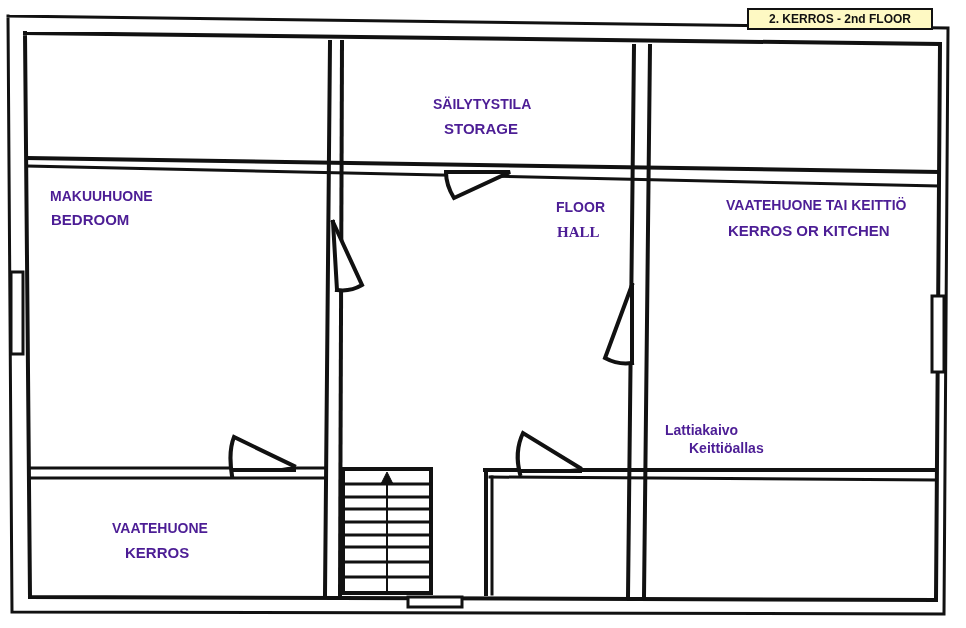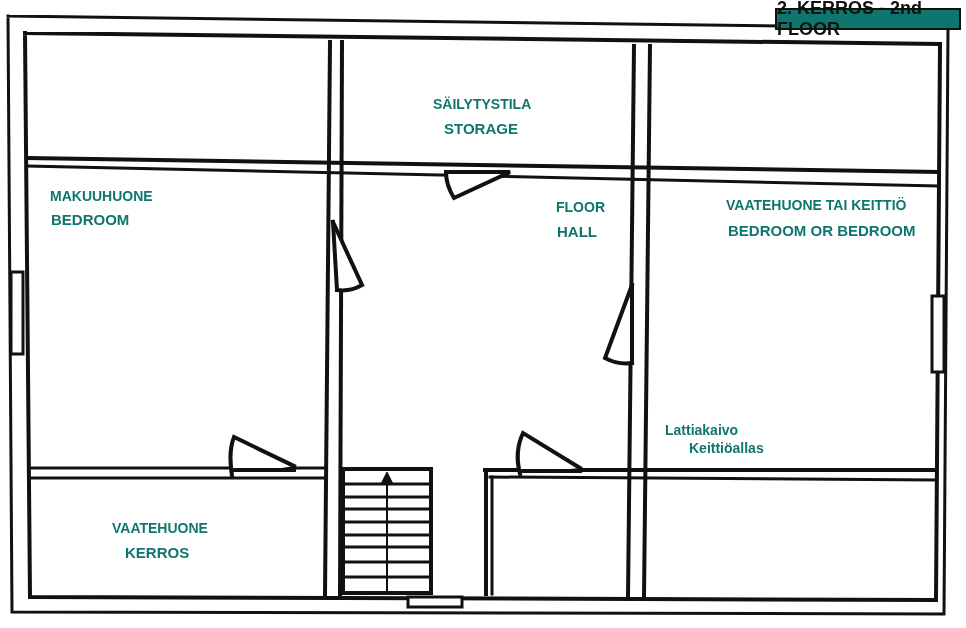--- a/index.html
+++ b/index.html
@@ -21,34 +21,33 @@
       width: 966px;
       height: 628px;
     }
     .title-box {
       position: absolute;
       left: 747px;
       top: 8px;
       width: 186px;
       height: 22px;
       border: 2px solid #111;
-      background: #0f766e;
+      background: #fef9c3;
       display: flex;
       align-items: center;
       justify-content: center;
       font-weight: bold;
-      font-size: 18px;
+      font-size: 12px;
       color: #111;
       box-sizing: border-box;
-      margin-left: 28px;
     }
     .lbl {
       position: absolute;
       font-weight: bold;
-      color: #0f766e;
+      color: #4c1d95;
       white-space: nowrap;
       font-size: 14px;
       line-height: 16px;
     }
     .lbl.sub {
       font-size: 15px;
     }
   </style>
 </head>
 <body>
@@ -114,22 +113,22 @@
 
 <div class="title-box">2. KERROS - 2nd FLOOR</div>
 
 <div class="lbl" style="left:50px; top:188px;">MAKUUHUONE</div>
 <div class="lbl sub" style="left:51px; top:212px;">BEDROOM</div>
 
 <div class="lbl" style="left:433px; top:96px;">SÄILYTYSTILA</div>
 <div class="lbl sub" style="left:444px; top:121px;">STORAGE</div>
 
 <div class="lbl" style="left:556px; top:199px;">FLOOR</div>
-<div class="lbl sub" style="left:557px; top:224px;">HALL</div>
+<div class="lbl sub" style="left:557px; top:224px;font-family:Liberation Serif, serif;">HALL</div>
 
 <div class="lbl" style="left:726px; top:197px;">VAATEHUONE TAI KEITTIÖ</div>
-<div class="lbl sub" style="left:728px; top:223px;">BEDROOM OR BEDROOM</div>
+<div class="lbl sub" style="left:728px; top:223px;">KERROS OR KITCHEN</div>
 
 <div class="lbl" style="left:665px; top:422px;">Lattiakaivo</div>
 <div class="lbl" style="left:665px; top:440px;margin-left:24px;">Keittiöallas</div>
 
 <div class="lbl" style="left:112px; top:520px;">VAATEHUONE</div>
 <div class="lbl sub" style="left:125px; top:545px;">KERROS</div>
 
 </body></html>

